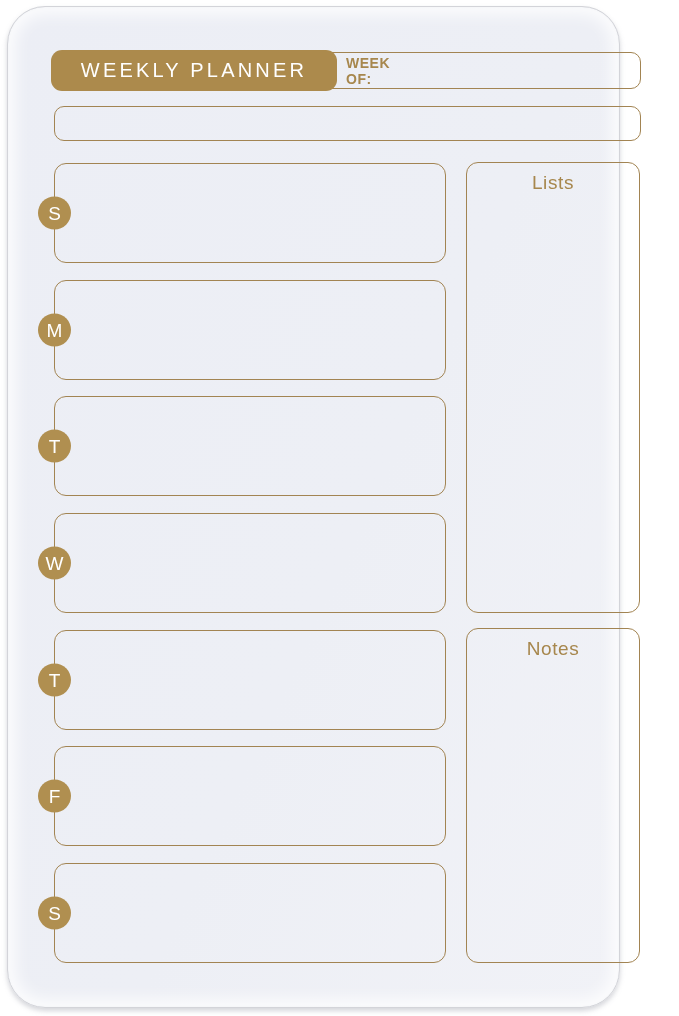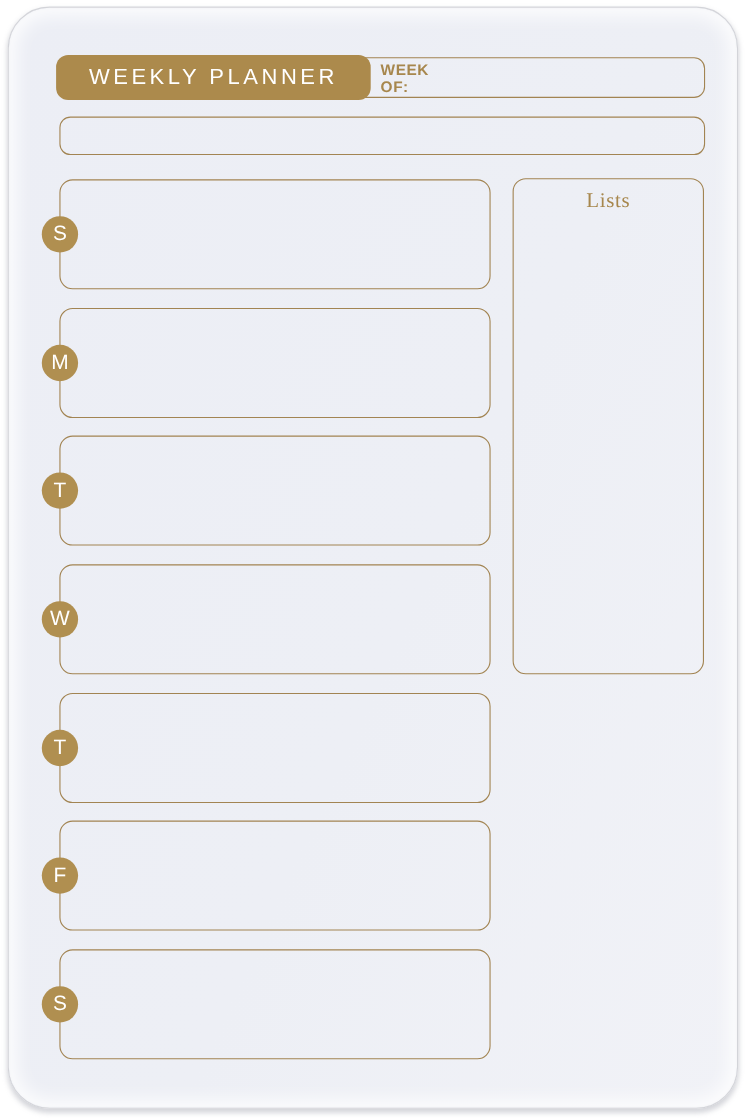--- a/index.html
+++ b/index.html
@@ -14,21 +14,21 @@
   html,body{width:679px;height:1016px;}
   body{
     background:#ffffff;
     font-family:"Liberation Sans","DejaVu Sans",sans-serif;
     position:relative;
     overflow:hidden;
   }
   .board{
     position:absolute;
     left:7px;top:6px;
-    width:664px;height:1002px;
+    width:613px;height:1002px;
     border-radius:38px;
     background:linear-gradient(115deg,#eceef5 0%,#edeff5 55%,#f1f2f7 100%);
     border:1px solid #d3d4d9;
     box-shadow:
       inset 0 0 16px 7px rgba(255,255,255,0.85),
       inset 0 0 2px rgba(120,125,140,0.30),
       0 3px 5px rgba(150,152,165,0.40);
   }
   
   .header{
@@ -118,21 +118,21 @@
   }
   
   .panel{
     position:absolute;
     left:458px;
     width:174px;
     border:1.4px solid var(--gold-border);
     border-radius:12px;
     text-align:center;
   }
-  .panel-lists{top:155px;height:451px;font-family:Liberation Serif, serif;}
+  .panel-lists{top:155px;height:451px;}
   .panel-notes{top:621px;height:335px;}
   .panel-label{
     display:inline-block;
     margin-top:9px;
     color:var(--gold-text);
     font-size:19px;
     letter-spacing:0.6px;
   }
 </style>
 </head>
@@ -171,14 +171,17 @@
     </div>
     <div class="day-row">
       <div class="day-badge">S</div>
     </div>
   </div>
 
   <div class="panel panel-lists">
     <span class="panel-label">Lists</span>
   </div>
 
+  <div class="panel panel-notes">
+    <span class="panel-label">Notes</span>
+  </div>
 
 </div>
 
 </body></html>

